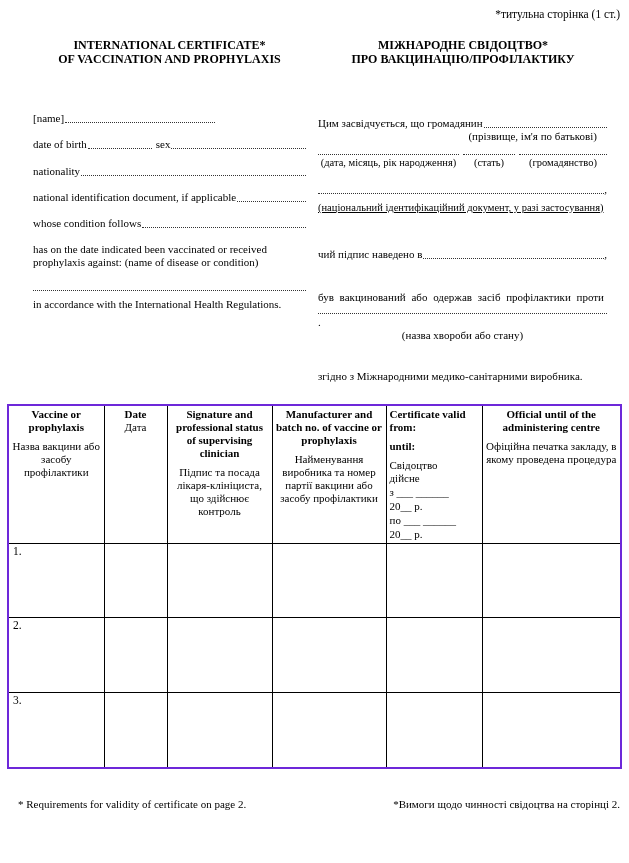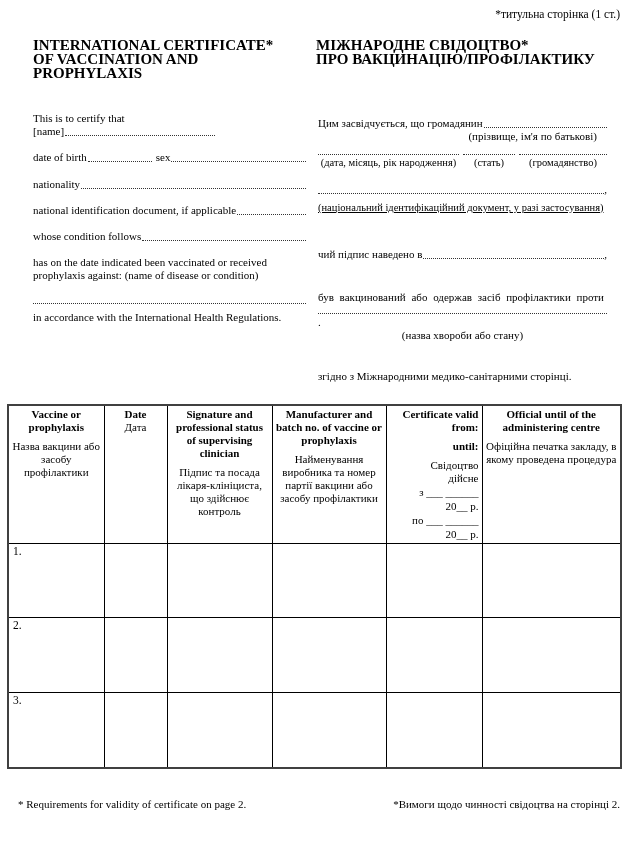--- a/index.html
+++ b/index.html
@@ -6,21 +6,21 @@
   html,body { background:#fff; }
   body {
     width:629px; height:863px;
     font-family:"Liberation Serif", serif;
     color:#000;
   }
   .page { position:relative; width:629px; height:863px; background:#fff; overflow:hidden; }
 
   .corner-note { position:absolute; top:8px; right:9px; font-size:11.5px; }
 
-  .title { position:absolute; top:38px; font-weight:bold; font-size:15px; line-height:14px; }
+  .title { position:absolute; top:38px; text-align:center; font-weight:bold; font-size:12px; line-height:14px; }
   .title.en { left:33px; width:273px; }
   .title.uk { left:316px; width:294px; }
 
   .col { position:absolute; top:112px; font-size:11px; line-height:13px; }
   .col.left  { left:33px;  width:273px; }
   .col.right { left:318px; width:289px; padding-top:5px; }
 
   .frow { display:flex; align-items:flex-end; }
   .lead { flex:1; border-bottom:1px dotted #333; margin:0 0 2px 1px; height:1px; }
   .lead.w150 { flex:none; width:150px; }
@@ -43,31 +43,31 @@
   .disease-hint { text-align:center; font-size:11px; }
   .regs-uk { margin-top:28px; }
 
   .vacc-en { margin-top:13px; }
   .full-dots-en { margin-top:14px; }
   .regs-en { margin-top:7px; }
 
   table.vtable {
     position:absolute; left:7px; top:404px; width:613px;
     border-collapse:collapse; table-layout:fixed;
-    border:2px solid #404040;
+    border:2px solid #6d28d9;
   }
   .vtable th, .vtable td {
     border:1px solid #000; vertical-align:top;
     padding:2px 3px; font-size:11px; line-height:13px;
   }
   .vtable thead tr { height:137px; }
   .vtable th { text-align:center; font-weight:normal; }
   .vtable th .hd-en { font-weight:bold; }
   .vtable th .hd-uk { margin-top:6px; }
-  .vtable th.valid-col { text-align:right; }
+  .vtable th.valid-col { text-align:left; }
   .valid-col .hd-en { font-weight:bold; }
   .valid-col .until { margin-top:6px; }
   .valid-col .uk1 { margin-top:6px; }
   .valid-col .blank { line-height:14px; }
   .vtable tbody tr { height:75px; }
   .vtable tbody tr.r1 { height:74px; }
   .vtable td.rowlabel { text-align:left; padding:1px 4px; font-size:11.5px; }
 
   .footer-en { position:absolute; top:798px; left:18px; font-size:11px; }
   .footer-uk { position:absolute; top:798px; right:9px; font-size:11px; }
@@ -82,21 +82,20 @@
   <div class="title en">
     <div>INTERNATIONAL CERTIFICATE*</div>
     <div>OF VACCINATION AND PROPHYLAXIS</div>
   </div>
   <div class="title uk">
     <div>МІЖНАРОДНЕ СВІДОЦТВО*</div>
     <div>ПРО ВАКЦИНАЦІЮ/ПРОФІЛАКТИКУ</div>
   </div>
 
   <div class="col left">
-    <div>This is to certify that</div>
     <div class="frow">
       <span>[name]</span>
       <span class="lead w150"></span>
     </div>
     <div class="frow mt13">
       <span>date of birth</span>
       <span class="lead w64"></span>
       <span class="sexlbl">sex</span>
       <span class="lead"></span>
     </div>
@@ -144,21 +143,21 @@
     <div class="natid-hint">(національний ідентифікаційний документ, у разі застосування)</div>
     <div class="frow sig-row-uk">
       <span>чий підпис наведено в</span>
       <span class="lead"></span>
       <span>,</span>
     </div>
     <div class="vacc-uk">був вакцинований або одержав засіб профілактики проти</div>
     <div class="dotline mt2"></div>
     <div class="dot-only">.</div>
     <div class="disease-hint">(назва хвороби або стану)</div>
-    <div class="regs-uk">згідно з Міжнародними медико-санітарними сторінці.</div>
+    <div class="regs-uk">згідно з Міжнародними медико-санітарними виробника.</div>
   </div>
 
   <table class="vtable">
     <colgroup>
       <col style="width:96px">
         <col style="width:63px">
         <col style="width:105px">
       <col style="width:114px">
         <col style="width:96px">
         <col style="width:139px">

